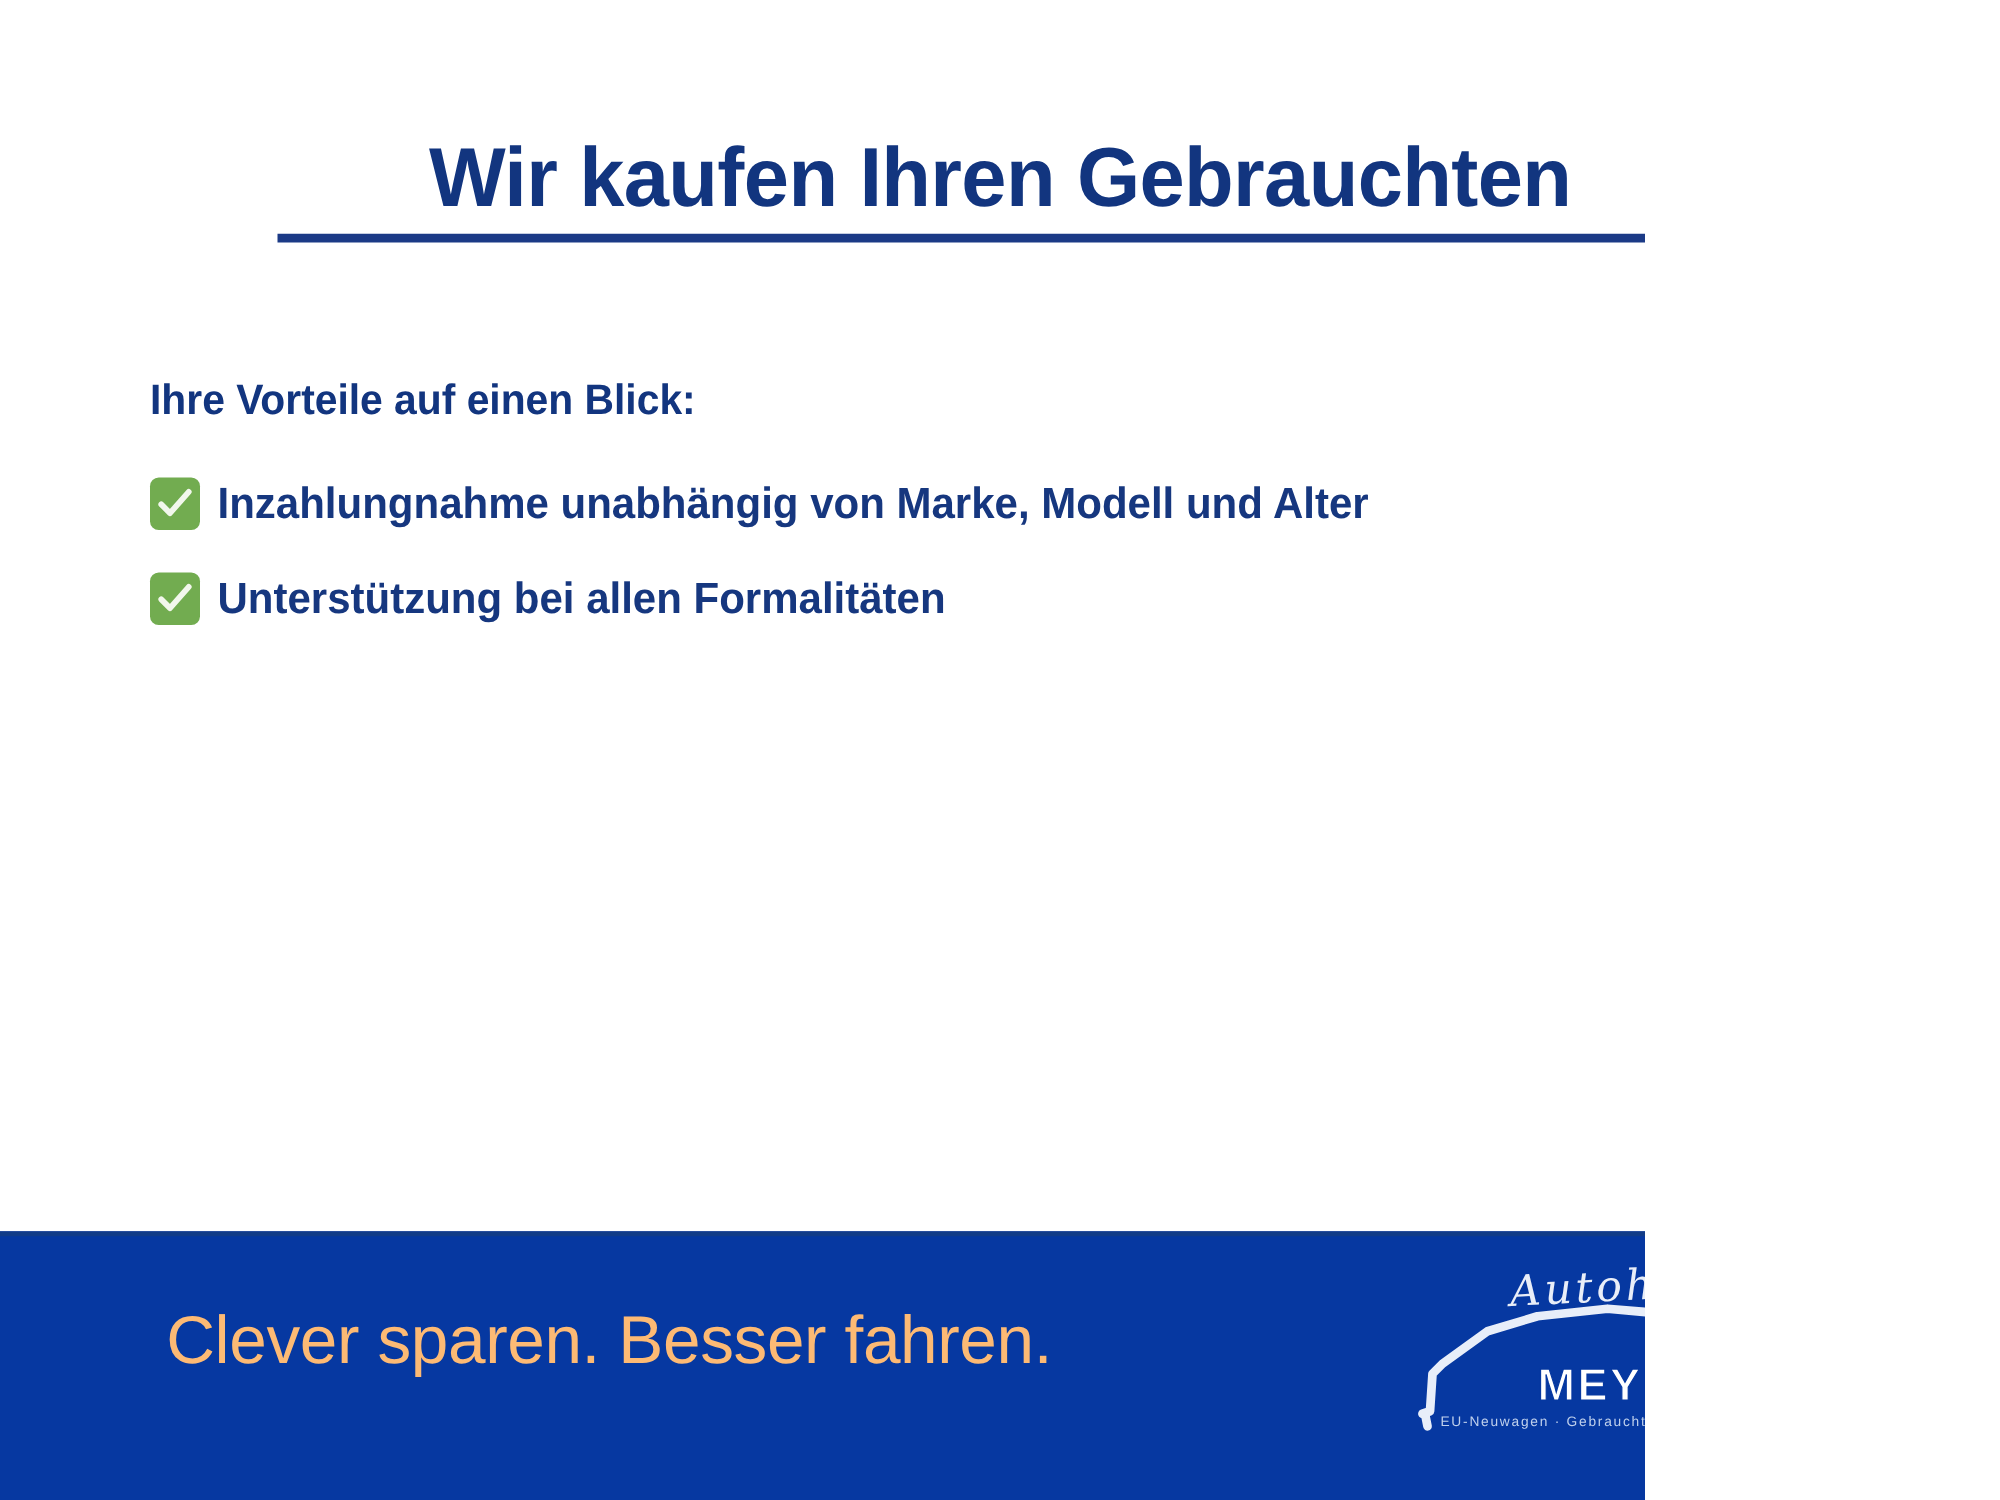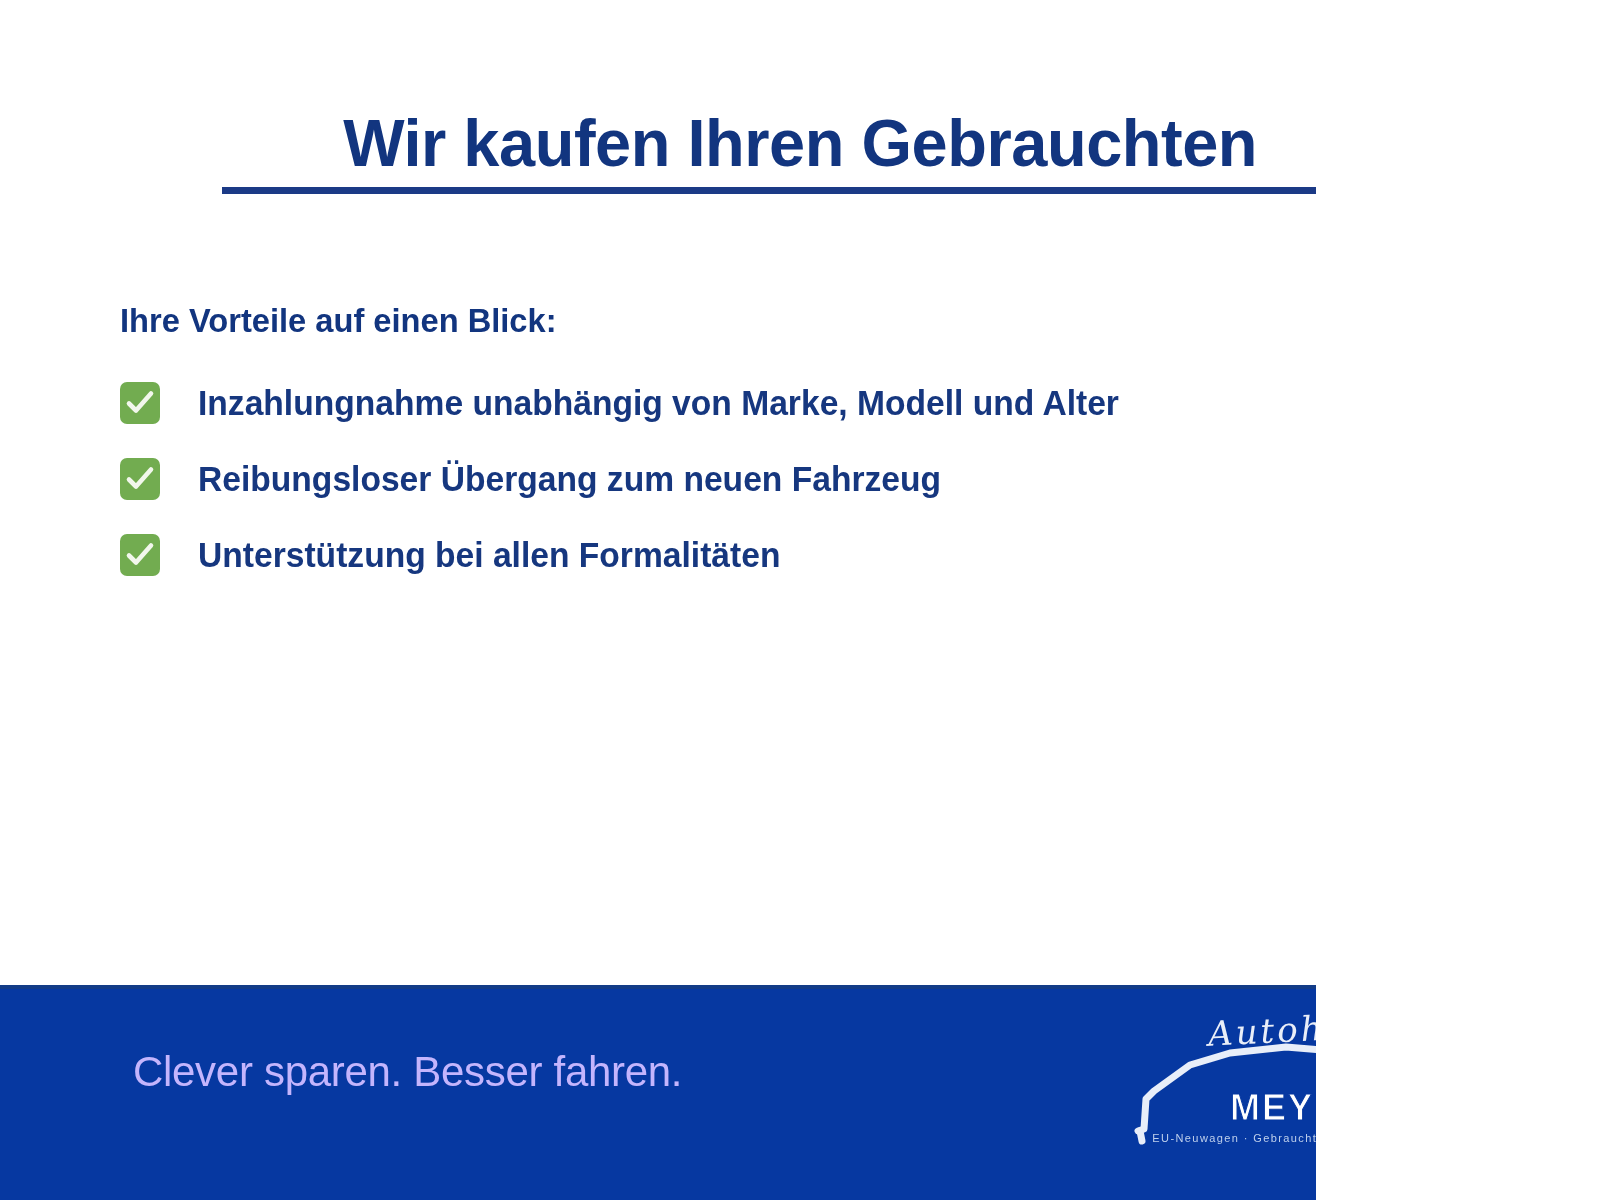--- a/index.html
+++ b/index.html
@@ -72,21 +72,20 @@
     position: absolute;
     left: 120px;
     top: 381px;
     width: 1400px;
   }
   .benefit-row {
     display: flex;
     align-items: center;
     height: 44px;
     margin-bottom: 32px;
-    gap: 24px;
   }
   .benefit-row:last-child { margin-bottom: 0; }
 
   .check-box {
     flex: 0 0 auto;
     width: 40px;
     height: 42px;
     border-radius: 7px;
     background: #72AC50;
     position: relative;
@@ -126,23 +125,23 @@
     left: 0;
     top: 0;
     width: 1600px;
     height: 4px;
     background: #123c87;
   }
   .tagline {
     position: absolute;
     left: 133px;
     top: 58px;
-    font-size: 42px;
+    font-size: 54px;
     line-height: 58px;
-    color: #c4b5fd;
+    color: #fdba74;
     font-weight: normal;
     white-space: nowrap;
     letter-spacing: -0.3px;
   }
 
   
   .logo {
     position: absolute;
     left: 1118px;
     top: 18px;
@@ -209,28 +208,20 @@
     <div class="benefit-row">
       <span class="check-box">
         <svg viewBox="0 0 30 30" aria-hidden="true">
           <path d="M4 15.5 L11 22.5 L26 5.5" fill="none" stroke="#F2F7EC" stroke-width="4.6" stroke-linecap="round" stroke-linejoin="round"></path>
         </svg>
       </span>
       <span class="benefit-text">Inzahlungnahme unabhängig von Marke, Modell und Alter</span>
     </div>
 
 
-    <div class="benefit-row">
-      <span class="check-box">
-        <svg viewBox="0 0 30 30" aria-hidden="true">
-          <path d="M4 15.5 L11 22.5 L26 5.5" fill="none" stroke="#F2F7EC" stroke-width="4.6" stroke-linecap="round" stroke-linejoin="round"></path>
-        </svg>
-      </span>
-      <span class="benefit-text">Reibungsloser Übergang zum neuen Fahrzeug</span>
-    </div>
 
     <div class="benefit-row">
       <span class="check-box">
         <svg viewBox="0 0 30 30" aria-hidden="true">
           <path d="M4 15.5 L11 22.5 L26 5.5" fill="none" stroke="#F2F7EC" stroke-width="4.6" stroke-linecap="round" stroke-linejoin="round"></path>
         </svg>
       </span>
       <span class="benefit-text">Unterstützung bei allen Formalitäten</span>
     </div>
 

